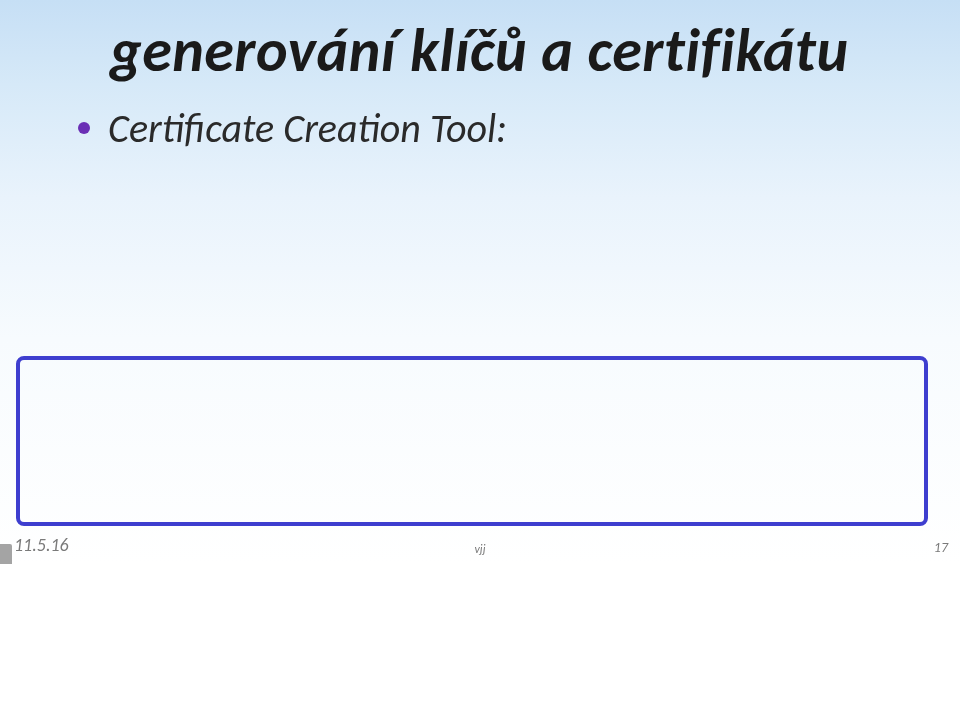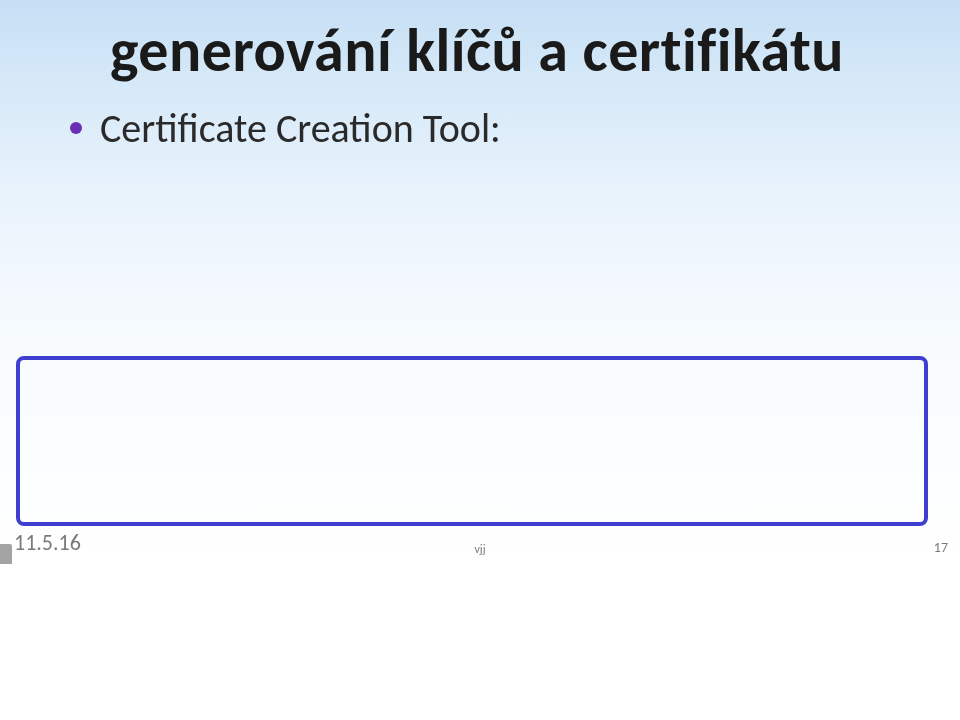--- a/index.html
+++ b/index.html
@@ -14,34 +14,35 @@
     position: relative;
     width: 960px;
     height: 564px;
     background: linear-gradient(180deg,
       #c6dff5 0%,
       #d6e9f8 15%,
       #e9f3fc 35%,
       #f7fbfe 60%,
       #ffffff 100%);
     box-sizing: border-box;
+    font-style: italic;
   }
   .title {
     position: absolute;
     top: 14px;
     left: 110px;
     font-size: 60px;
     font-weight: 700;
     color: #1a1a1a;
     letter-spacing: 0.5px;
   }
   .bullet-row {
     position: absolute;
     top: 104px;
-    left: 70px;
+    left: 78px;
     display: flex;
     align-items: baseline;
     text-align: center;
   }
   .bullet-dot {
     width: 12px;
     height: 12px;
     border-radius: 50%;
     background: #6a2fb5;
     margin-right: 18px;
@@ -93,21 +94,21 @@
       0 0 8px rgba(255,255,255,0.9),
       0 0 14px rgba(200,230,255,0.8);
   }
   .line2 {
     padding-left: 320px;
   }
   .foot-left {
     position: absolute;
     bottom: 8px;
     left: 14px;
-    font-size: 22px;
+    font-size: 18px;
     color: #7a7a7a;
   }
   .foot-center {
     position: absolute;
     bottom: 8px;
     left: 50%;
     transform: translateX(-50%);
     font-size: 12px;
     color: #7a7a7a;
   }

